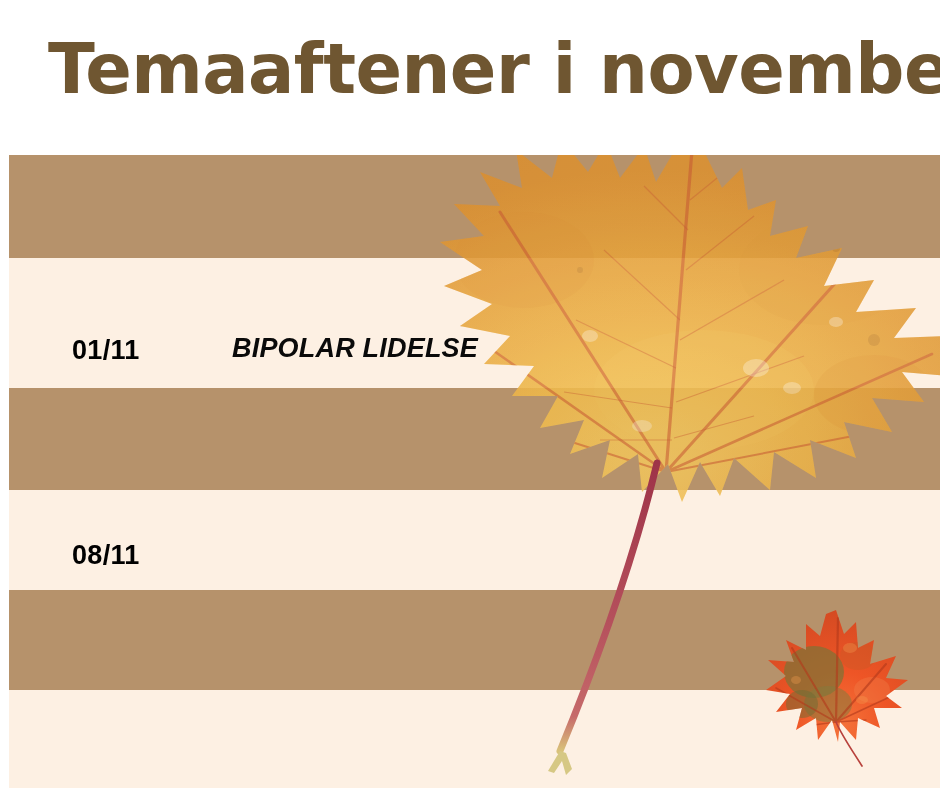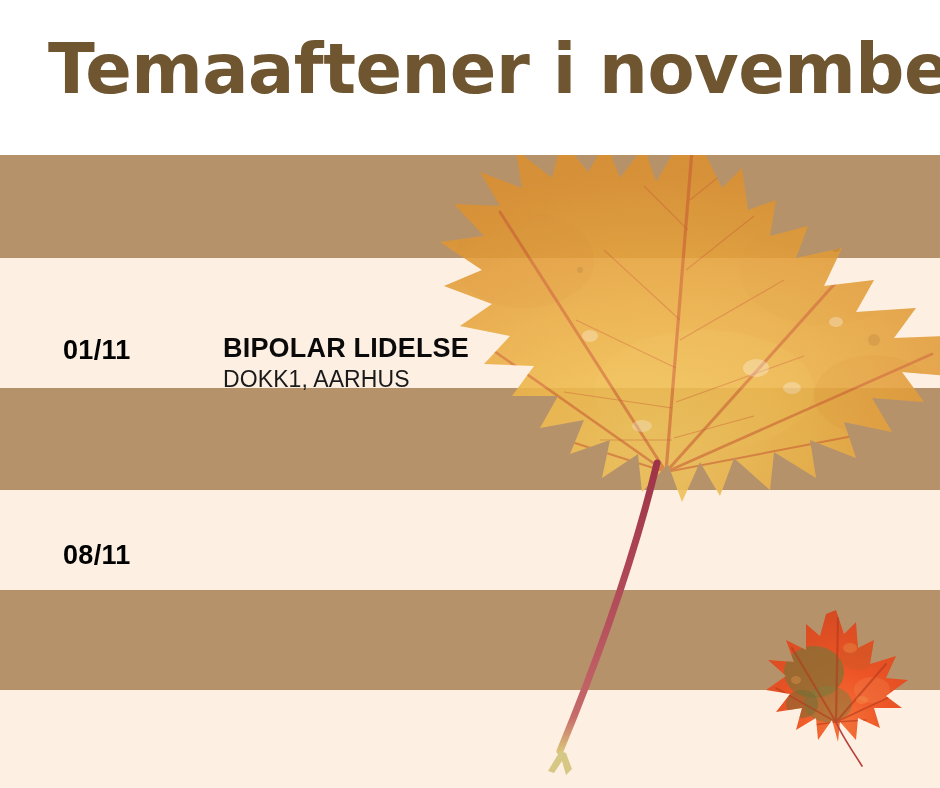--- a/index.html
+++ b/index.html
@@ -37,21 +37,21 @@
     letter-spacing: -0.5px;
     color: #6F5631;
     white-space: nowrap;
     transform: scaleX(0.98);
     transform-origin: left top;
   }
 
   
   .rows {
     position: absolute;
-    left: 0; top: 0;
+    left: 9px; top: 0;
     width: 900px;
     height: 788px;
     z-index: 1;
   }
   .row {
     position: absolute;
     left: 0;
     width: 940px;
     box-sizing: border-box;
   }
@@ -74,20 +74,21 @@
     right: 10px;
   }
   .row-title {
     font-family: "Liberation Sans", sans-serif;
     font-weight: bold;
     font-size: 27px;
     line-height: 34px;
     letter-spacing: 0.2px;
     color: #0A0A0A;
     white-space: pre-line;
+    font-style: italic;
   }
   .row-venue {
     font-family: "Liberation Sans", sans-serif;
     font-weight: normal;
     font-size: 23px;
     line-height: 28px;
     letter-spacing: 0.1px;
     color: #1A1A1A;
     white-space: nowrap;
   }
@@ -304,21 +305,20 @@
       </svg>
     </div>
   </div>
 
   <div class="rows text-over">
 
     <div class="row" id="row-1">
       <div class="row-date">01/11</div>
       <div class="row-body">
         <div class="row-title">BIPOLAR LIDELSE</div>
-        <div class="row-venue">DOKK1, AARHUS</div>
       </div>
     </div>
 
     <div class="row" id="row-2">
       <div class="row-date">08/11</div>
     </div>
 
     <div class="row" id="row-3">
       
       

